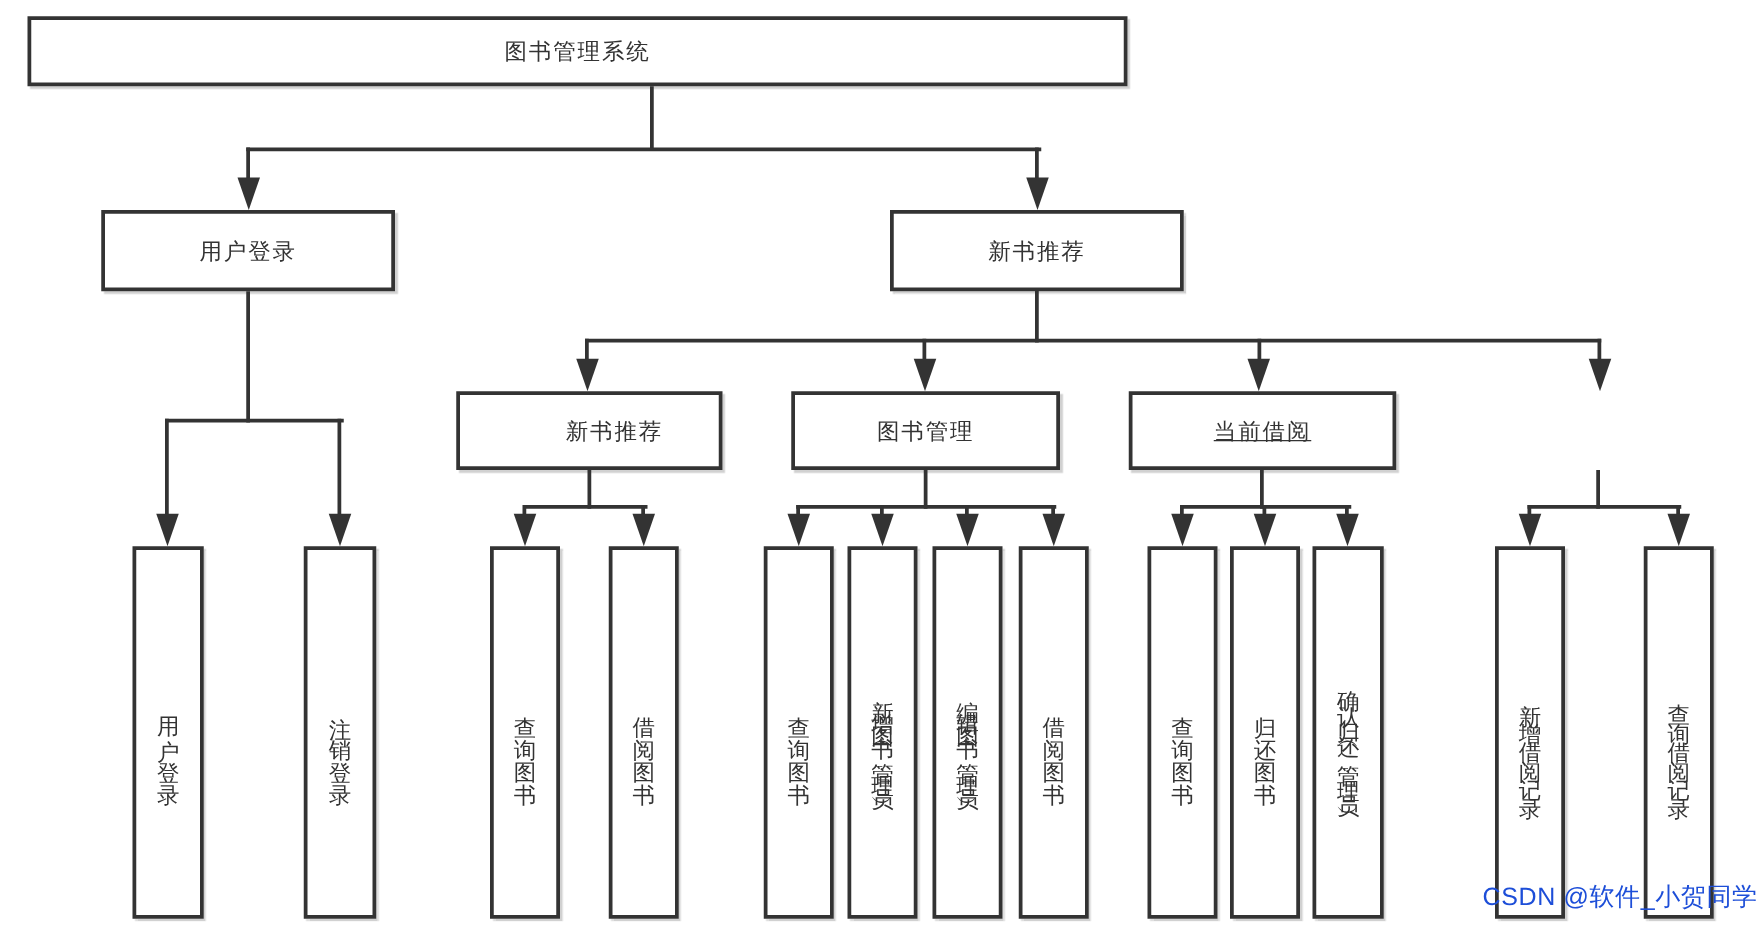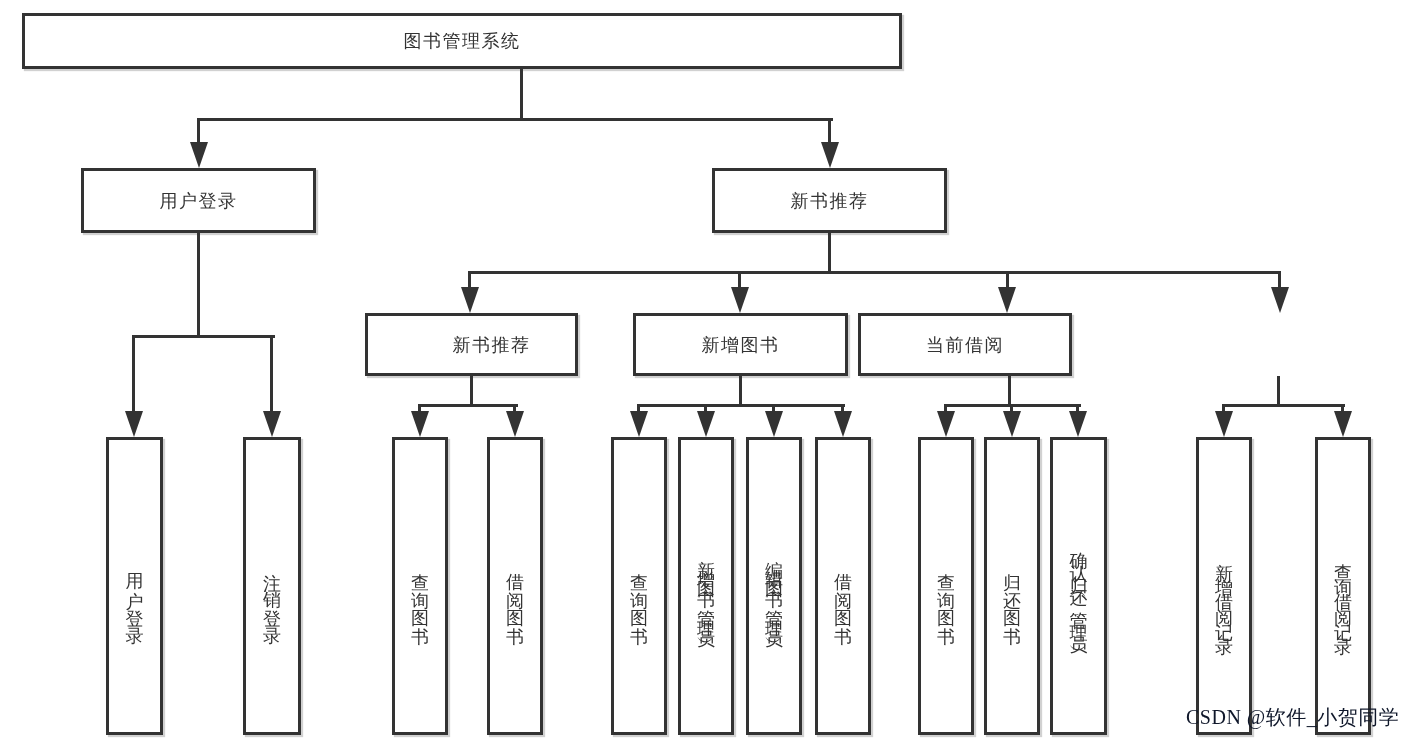--- a/index.html
+++ b/index.html
@@ -22,21 +22,21 @@
   .ls8{letter-spacing:12px;margin-bottom:-12px;}
   .ls9{letter-spacing:10px;margin-bottom:-10px;}
   .line{position:absolute;background:#333333;}
   .arrow{
     position:absolute;width:0;height:0;
     border-left:9px solid transparent;border-right:9px solid transparent;
     border-top:26px solid #333333;
   }
   .watermark{
     position:absolute;left:1186px;top:704px;font-size:20px;letter-spacing:0.5px;
-    color:#0f172a;white-space:nowrap;z-index:9;font-family:Liberation Serif, serif;
+    color:#1d4ed8;white-space:nowrap;z-index:9;
   }
 </style>
 </head>
 <body>
 
 <div id="canvas">
 
   <div class="box" style="left:22px;top:13px;width:880px;height:56px;">
     <span class="hlabel">图书管理系统</span>
   </div>
@@ -70,23 +70,23 @@
   <div class="line" style="left:1278px;top:271px;width:3px;height:17px;"></div>
   <div class="arrow" style="left:461px;top:287px;"></div>
   <div class="arrow" style="left:731px;top:287px;"></div>
   <div class="arrow" style="left:998px;top:287px;"></div>
   <div class="arrow" style="left:1271px;top:287px;"></div>
 
   <div class="box" style="left:365px;top:313px;width:213px;height:63px;padding-left:40px;">
     <span class="hlabel">新书推荐</span>
   </div>
   <div class="box" style="left:633px;top:313px;width:215px;height:63px;">
-    <span class="hlabel">新增图书</span>
+    <span class="hlabel">图书管理</span>
   </div>
-  <div class="box" style="left:858px;top:313px;width:214px;height:63px;">
+  <div class="box" style="left:903px;top:313px;width:214px;height:63px;text-decoration:underline;">
     <span class="hlabel">当前借阅</span>
   </div>
 
   <div class="line" style="left:470px;top:376px;width:3px;height:31px;"></div>
   <div class="line" style="left:419px;top:404px;width:99px;height:3px;"></div>
   <div class="line" style="left:418px;top:404px;width:3px;height:10px;"></div>
   <div class="line" style="left:513px;top:404px;width:3px;height:10px;"></div>
   <div class="arrow" style="left:411px;top:411px;"></div>
   <div class="arrow" style="left:506px;top:411px;"></div>
 

